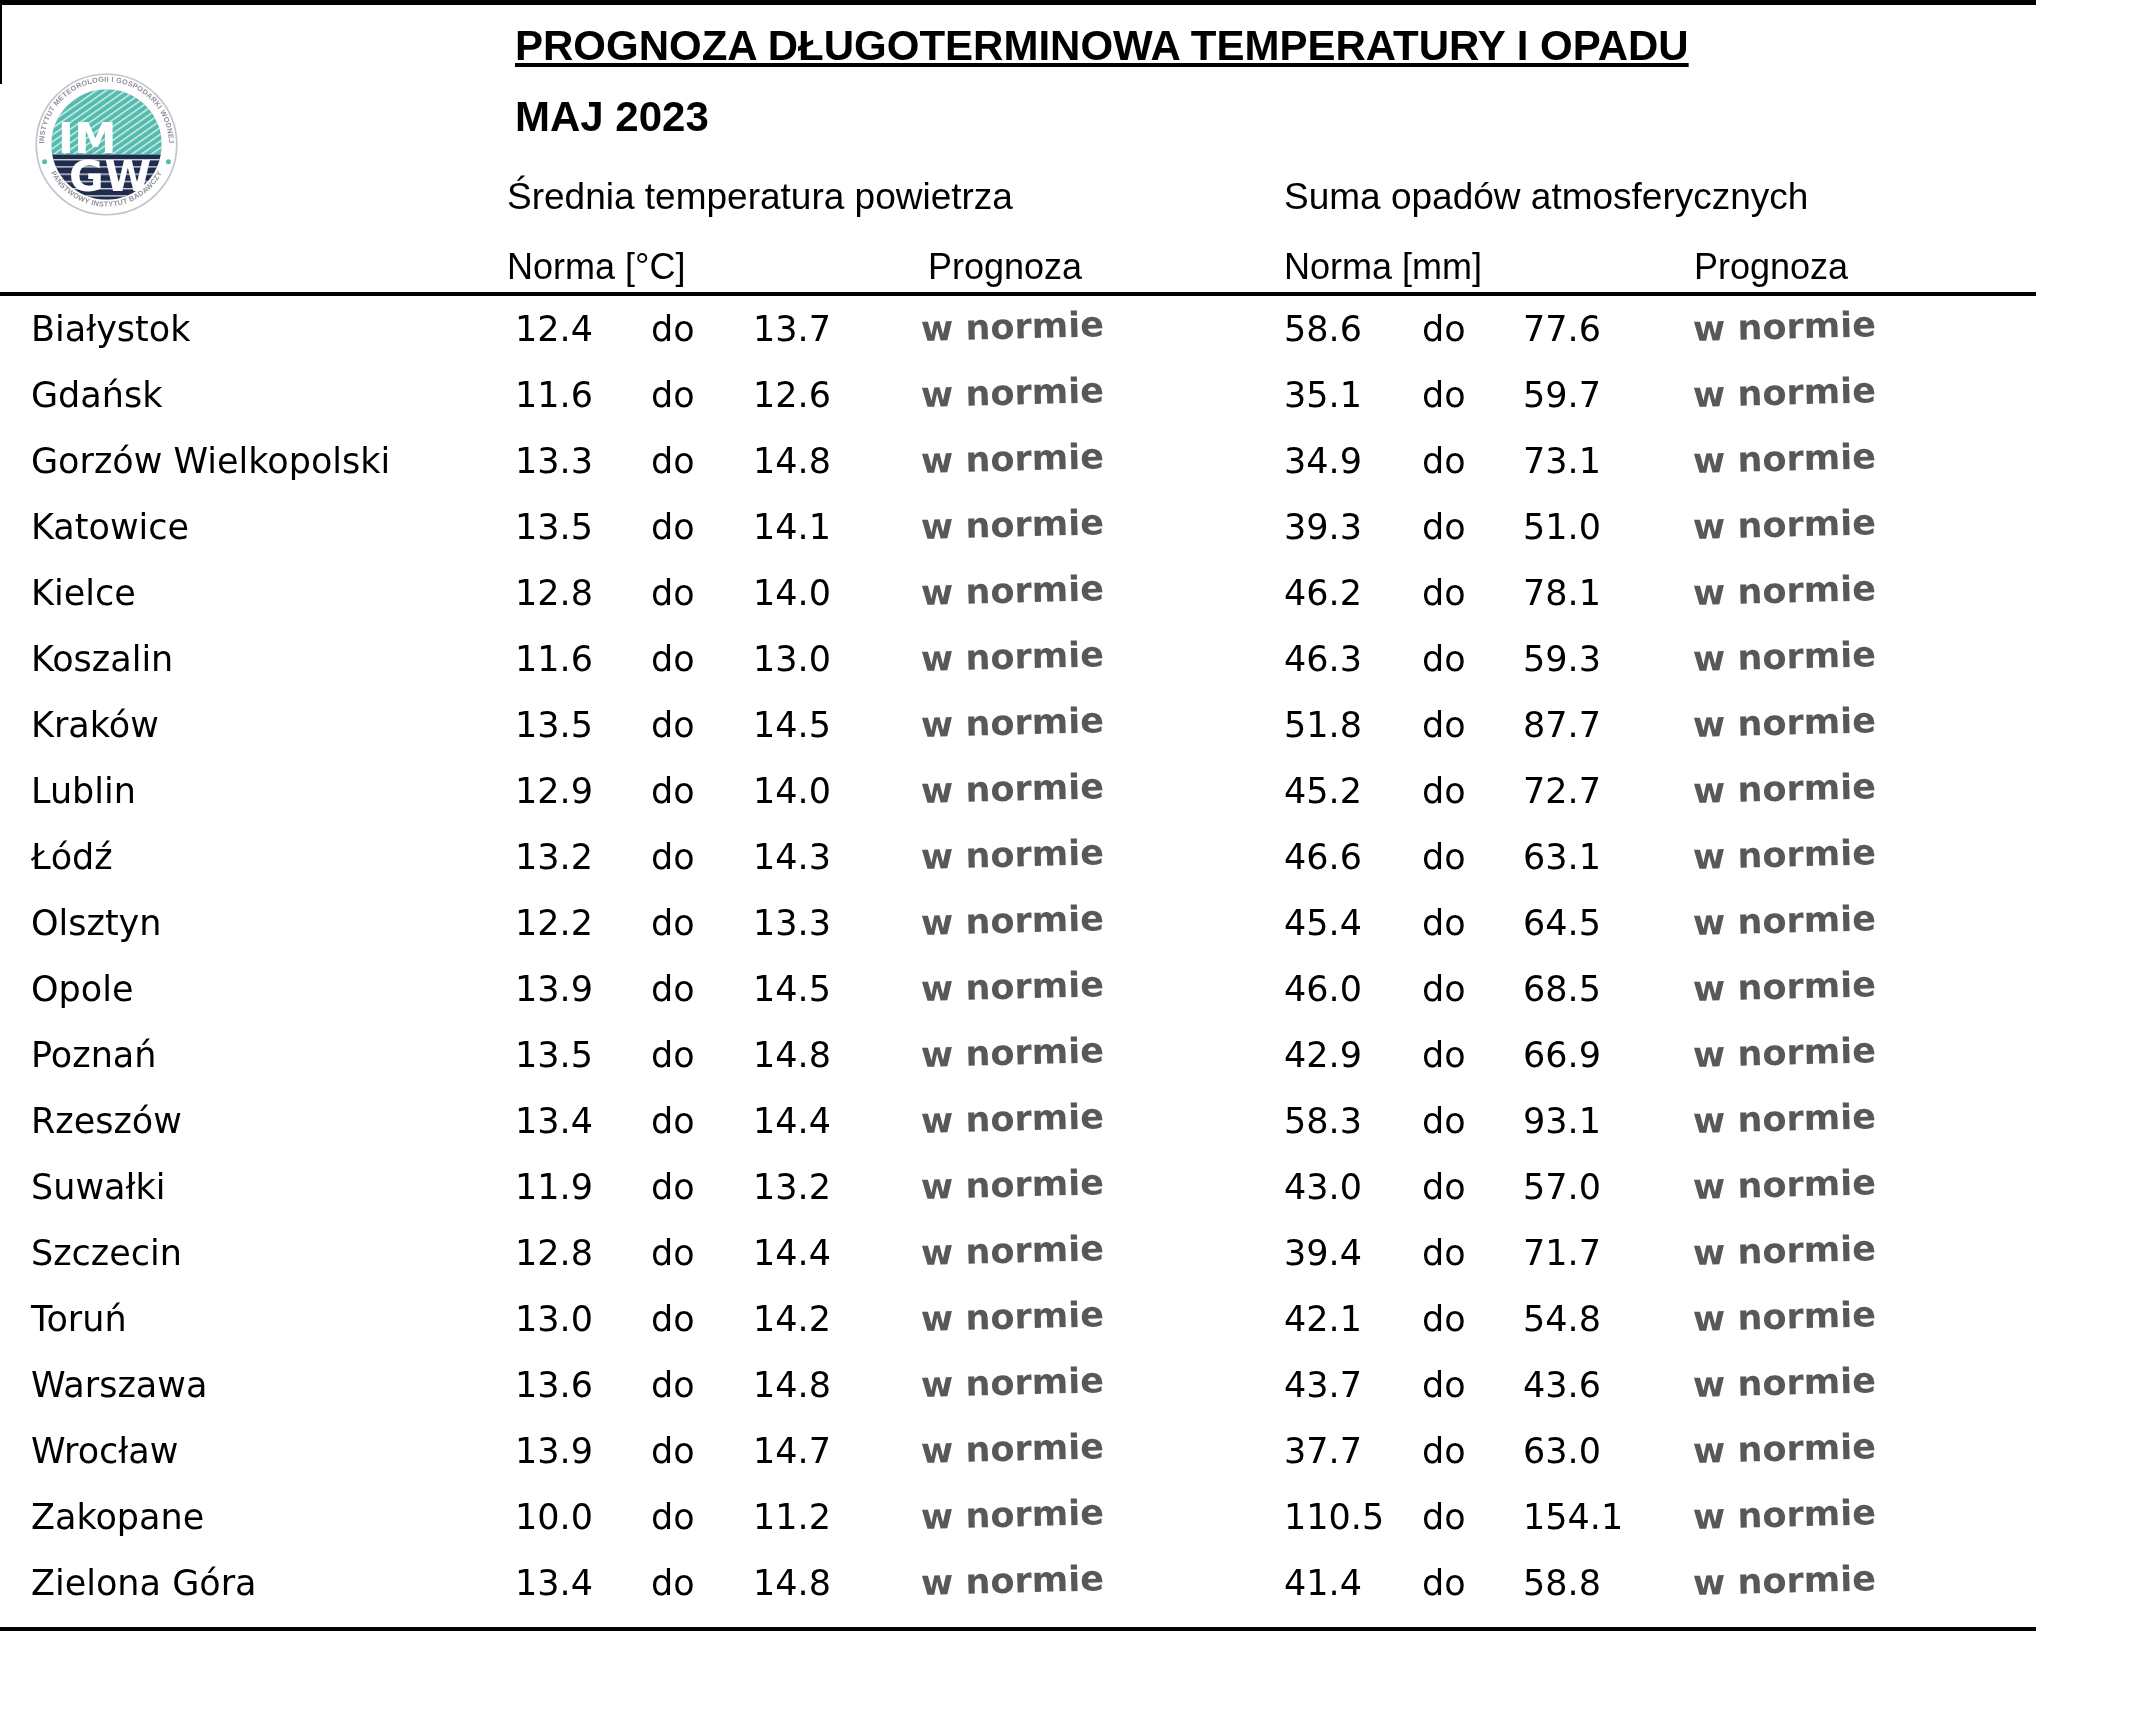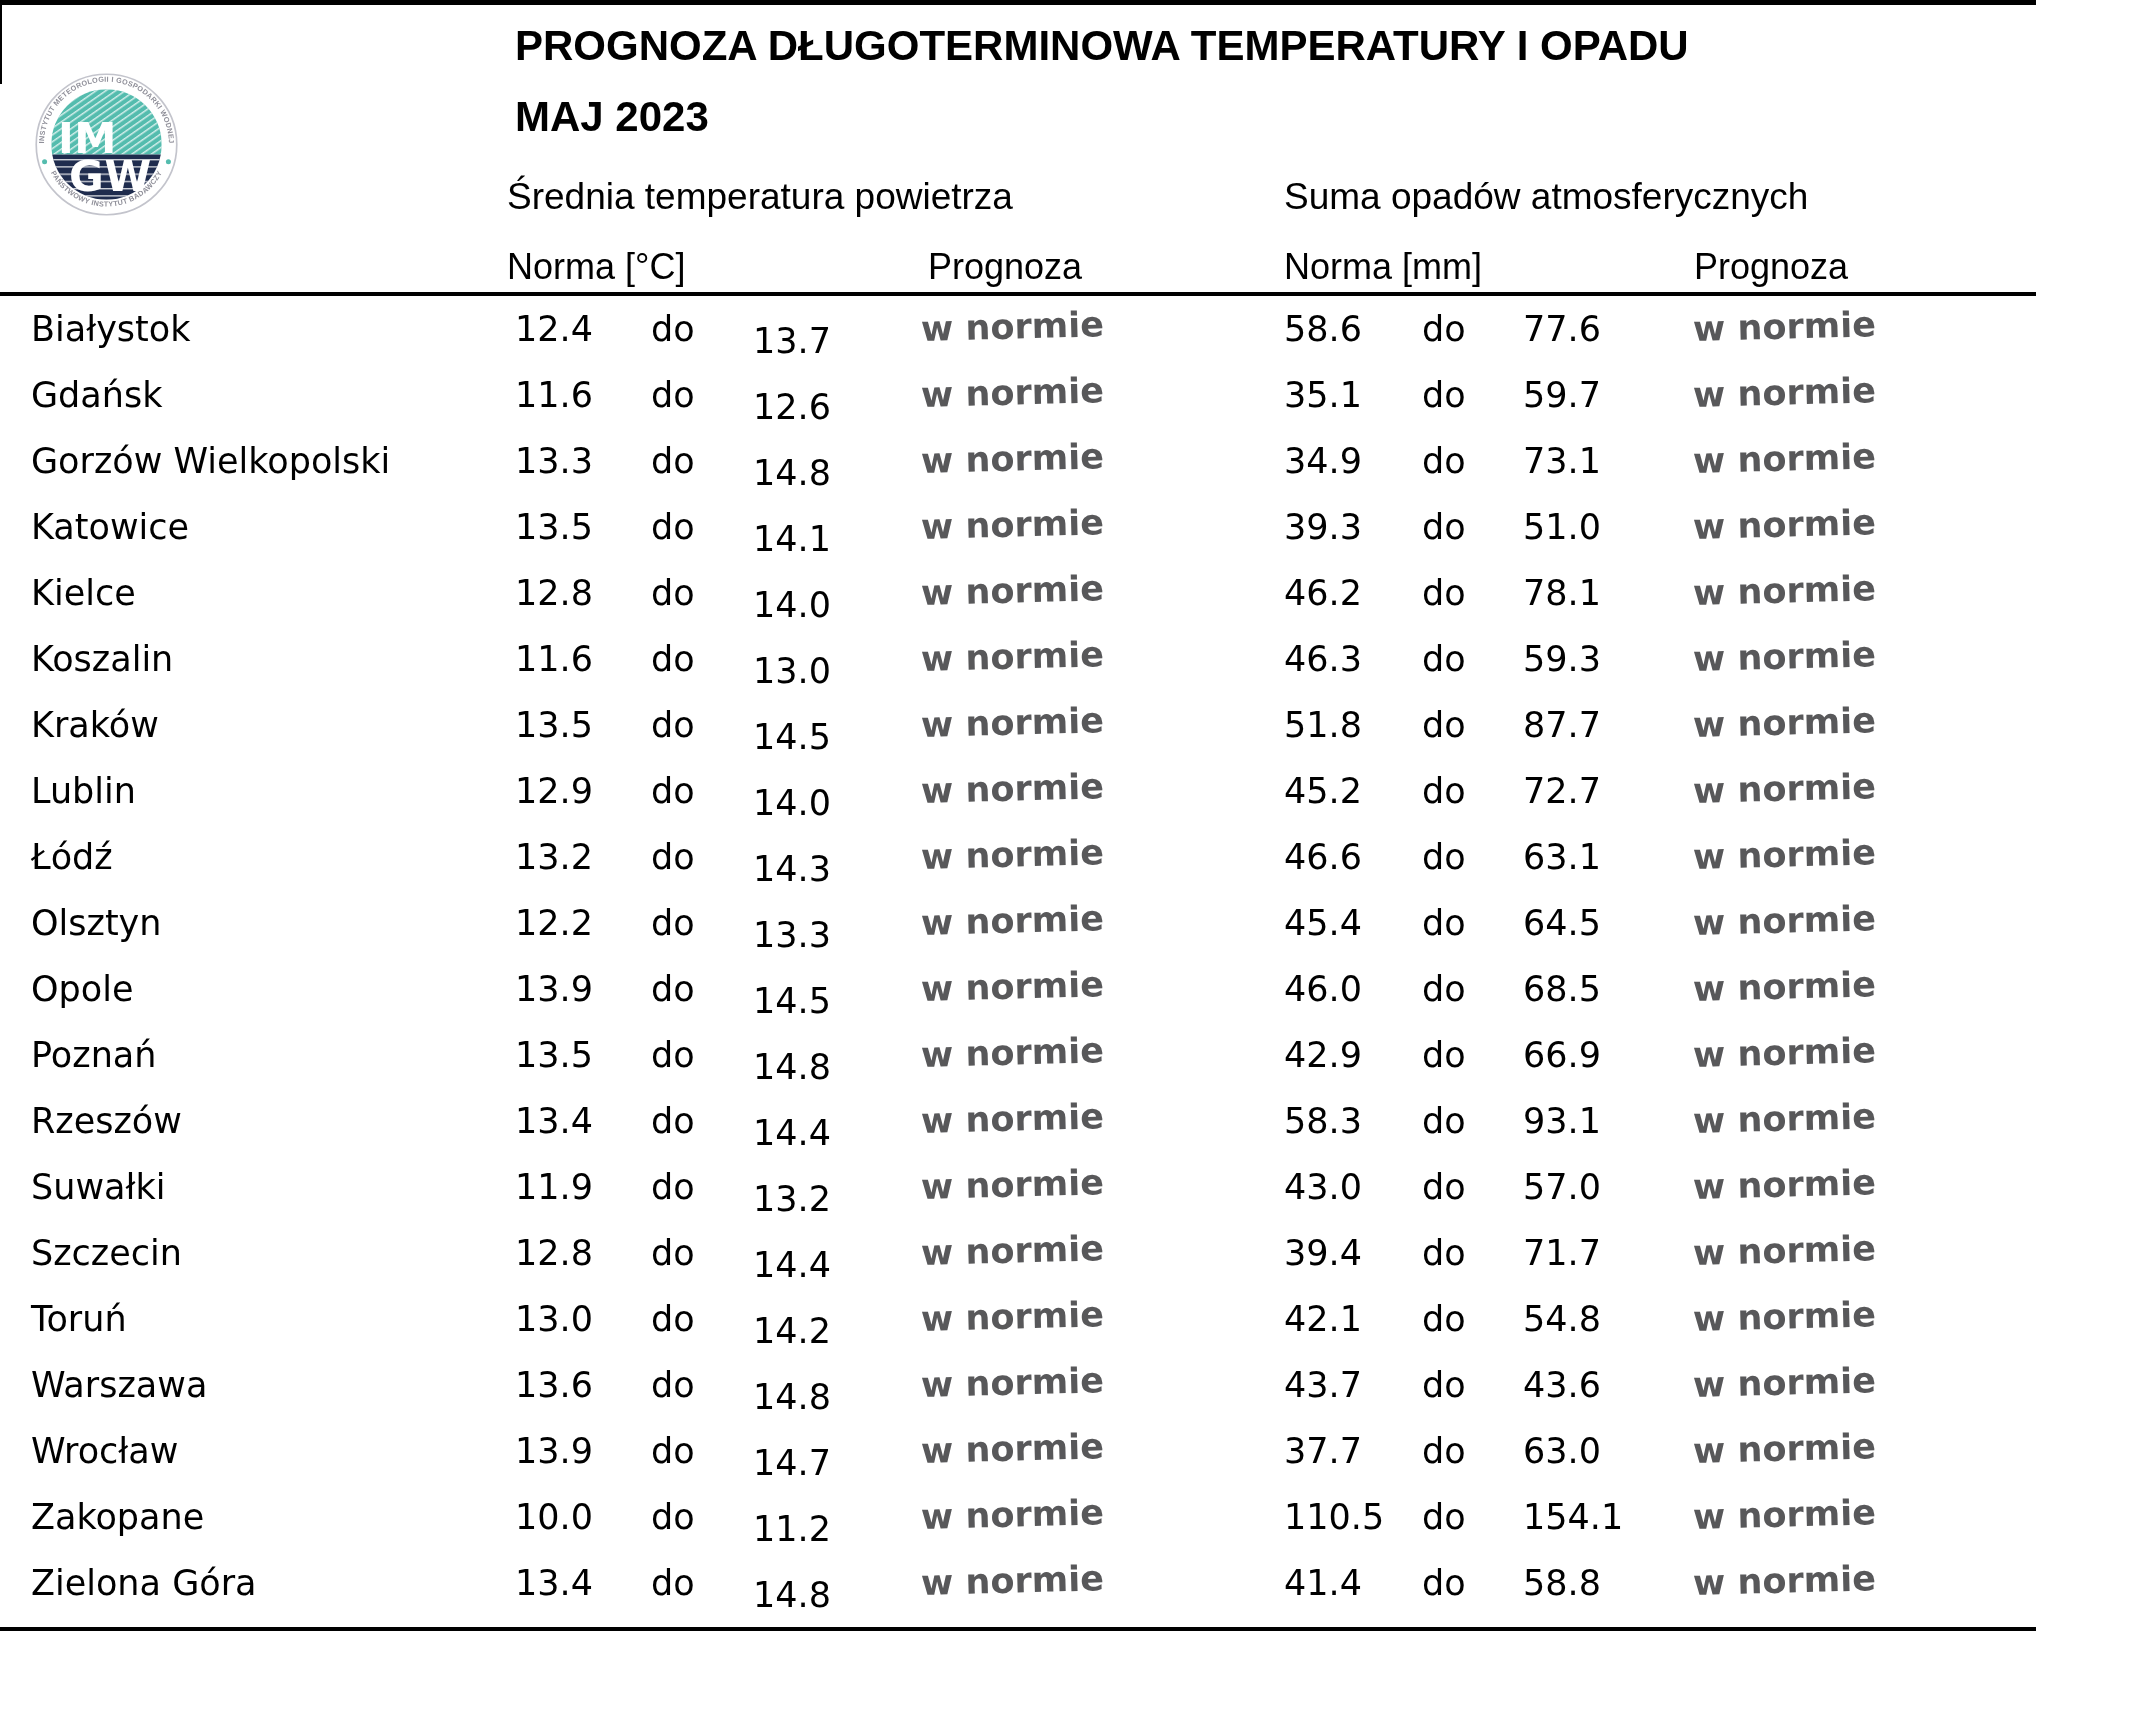--- a/index.html
+++ b/index.html
@@ -17,20 +17,21 @@
   .sepline   { top: 292px; width: 2036px; height: 4px; }
   .bottomline{ top: 1627px;width: 2036px; height: 4px; }
   .leftstub  { position: absolute; left: 0; top: 0; width: 1.7px; height: 84px; background:#000; }
 
   .logo { position: absolute; left: 34px; top: 72px; width: 145px; height: 145px; }
 
   .title {
     position: absolute; left: 515px; top: 24px;
     font-size: 42px; font-weight: bold; line-height: 1.05; white-space: nowrap;
     letter-spacing: 0px;
+    text-decoration: underline;
   }
   .subtitle {
     position: absolute; left: 515px; top: 93px;
     font-size: 42px; font-weight: bold; white-space: nowrap;
   }
   .section-label {
     position: absolute; top: 176px;
     font-size: 37px; font-weight: normal; white-space: nowrap;
   }
   .section-temp   { left: 507px; }
@@ -47,21 +48,21 @@
   .rows { position: absolute; left: 0; top: 296px; width: 1706px; }
   .row  { position: relative; height: 66px; }
   .c {
     position: absolute; top: 0; height: 66px; line-height: 66px;
     font-family: "DejaVu Sans", sans-serif;
     font-size: 35px; white-space: nowrap;
   }
   .city { left: 31px; }
   .tmin { left: 515px; }
   .tdo  { left: 651px; }
-  .tmax { left: 753px; margin-top: 12px; }
+  .tmax { left: 753px; }
   .pmin { left: 1284px; }
   .pdo  { left: 1422px; }
   .pmax { left: 1523px; }
   .normlab {
     font-weight: bold;
     color: #58585A;
     transform: rotate(-1.5deg);
     transform-origin: left center;
   }
   .tnorm { left: 921px; }

